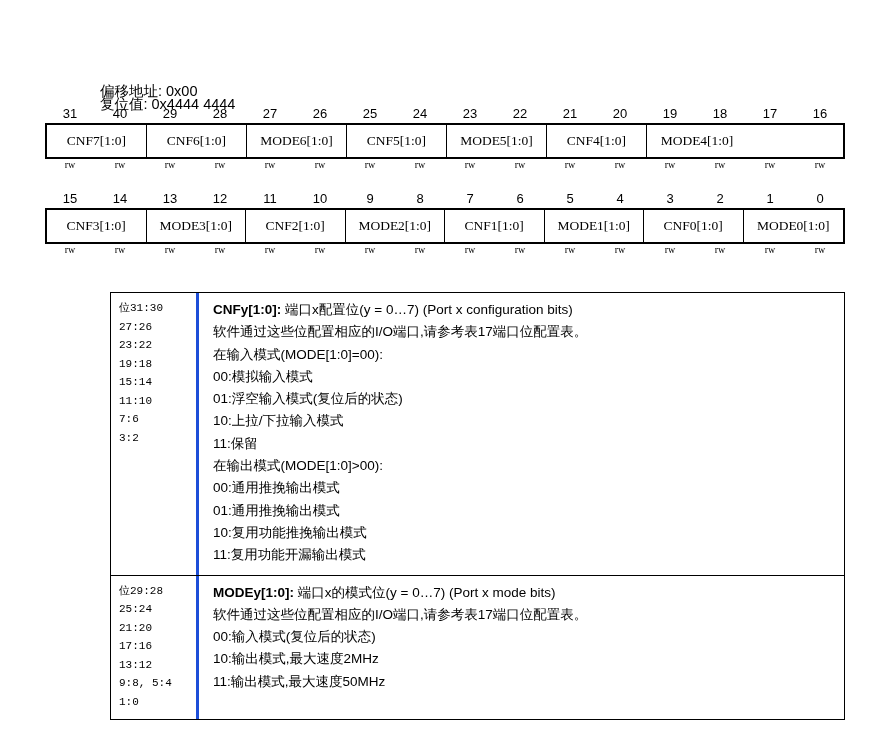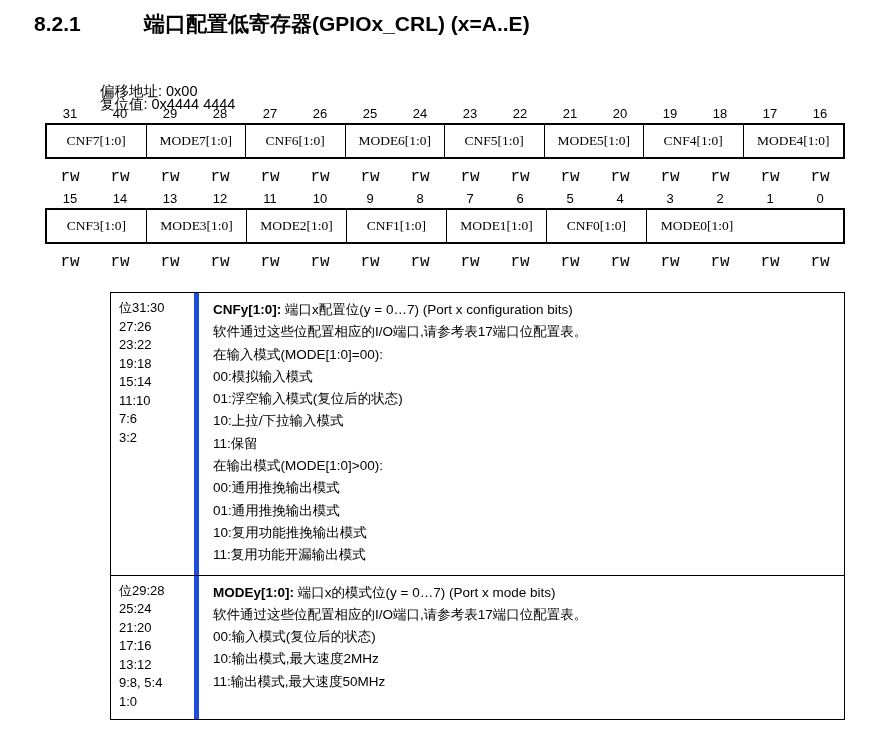--- a/index.html
+++ b/index.html
@@ -83,23 +83,23 @@
     align-items: center;
     justify-content: center;
     font-size: 13.5px;
     font-family: "Liberation Serif", serif;
   }
   .regcell:last-child { border-right: none; }
 
   .rwrow {
     display: flex;
     width: 800px;
-    font-size: 16px;
-    font-family: Liberation Mono, monospace;
-    margin-top: 9px;
+    font-size: 10px;
+    font-family: Liberation Serif, serif;
+    margin-top: 0;
   }
   .rwrow .rw {
     width: 50px;
     text-align: center;
   }
 
   
   .desc-table {
     position: absolute;
     left: 110px;
@@ -109,24 +109,25 @@
     box-sizing: border-box;
   }
   .desc-row {
     display: flex;
     border-bottom: 1px solid #000;
   }
   .desc-row:last-child { border-bottom: none; }
   .desc-bits {
     width: 88px;
     box-sizing: border-box;
-    border-right: 5px solid #1d4ed8;
+    border-right: 3px solid #1d4ed8;
     padding: 6px 0 8px 8px;
-    font-size: 13px;
+    font-size: 11px;
     line-height: 18.5px;
+    font-family: Liberation Mono, monospace;
   }
   .desc-bits .b { white-space: nowrap; }
   .desc-body {
     flex: 1;
     padding: 6px 10px 8px 14px;
     font-size: 13.5px;
     line-height: 22.3px;
   }
   .desc-body .title {
     font-weight: bold;
@@ -134,23 +135,20 @@
   .desc-body .title .en {
     font-weight: normal;
   }
   .desc-body .line { white-space: nowrap; }
 </style>
 </head>
 <body>
 
 <div class="page">
 
-  <div class="heading">
-    <span class="num">8.2.1</span><span>端口配置低寄存器(GPIOx_CRL) (x=A..E)</span>
-  </div>
 
   <div class="meta offset">
     <span class="lbl">偏移地址:</span><span class="val">0x00</span>
   </div>
 
   <div class="meta reset">
     <span class="lbl">复位值:</span><span class="val">0x4444 4444</span>
   </div>
 
   <div class="bitblock hi">
@@ -167,21 +165,20 @@
       <span class="n">22</span>
       <span class="n">21</span>
       <span class="n">20</span>
       <span class="n">19</span>
       <span class="n">18</span>
       <span class="n">17</span>
       <span class="n">16</span>
     </div>
     <div class="regrow">
       <div class="regcell">CNF7[1:0]</div>
-      <div class="regcell">MODE7[1:0]</div>
       <div class="regcell">CNF6[1:0]</div>
       <div class="regcell">MODE6[1:0]</div>
       <div class="regcell">CNF5[1:0]</div>
       <div class="regcell">MODE5[1:0]</div>
       <div class="regcell">CNF4[1:0]</div>
       <div class="regcell">MODE4[1:0]</div>
     </div>
     <div class="rwrow">
       <span class="rw">rw</span>
       <span class="rw">rw</span>
@@ -217,20 +214,21 @@
       <span class="n">5</span>
       <span class="n">4</span>
       <span class="n">3</span>
       <span class="n">2</span>
       <span class="n">1</span>
       <span class="n">0</span>
     </div>
     <div class="regrow">
       <div class="regcell">CNF3[1:0]</div>
       <div class="regcell">MODE3[1:0]</div>
+      <div class="regcell">CNF2[1:0]</div>
       <div class="regcell">MODE2[1:0]</div>
       <div class="regcell">CNF1[1:0]</div>
       <div class="regcell">MODE1[1:0]</div>
       <div class="regcell">CNF0[1:0]</div>
       <div class="regcell">MODE0[1:0]</div>
     </div>
     <div class="rwrow">
       <span class="rw">rw</span>
       <span class="rw">rw</span>
       <span class="rw">rw</span>

